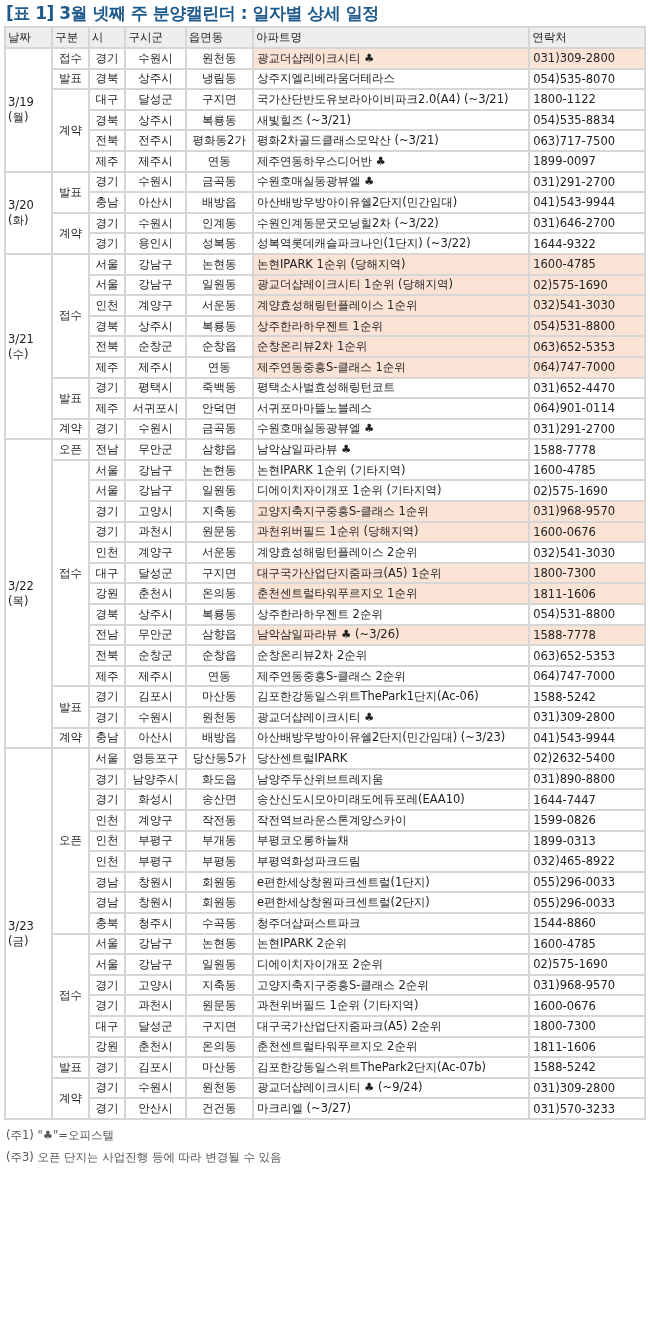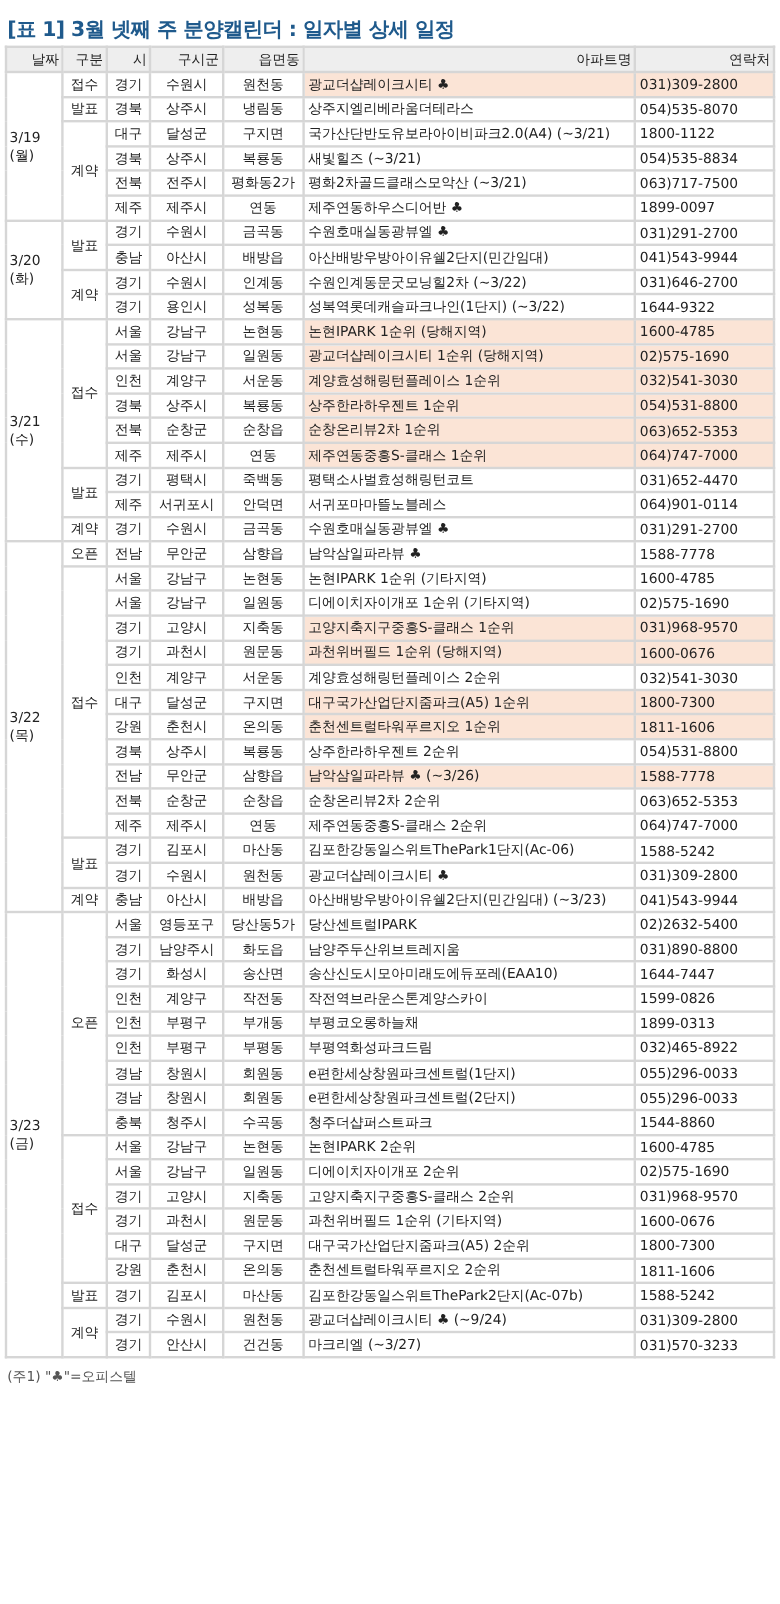--- a/index.html
+++ b/index.html
@@ -1,20 +1,20 @@
 <!DOCTYPE html>
 <html><head>
   <meta charset="utf-8">
   <style>
     html, body { margin: 0; padding: 0; background: #ffffff; }
     body { width: 650px; height: 1337px; font-family: "DejaVu Sans", "Liberation Sans", sans-serif; color: #222; overflow: hidden; }
-    .title { color: #1f5a8c; font-weight: bold; font-size: 17px; padding: 14px 0 0 6px; height: 24px; line-height: 22px; letter-spacing: -0.5px; }
+    .title { color: #1f5a8c; font-weight: bold; font-size: 17px; padding: 2px 0 0 6px; height: 24px; line-height: 22px; letter-spacing: -0.5px; }
     table { border-collapse: collapse; margin-left: 4px; width: 642px; table-layout: fixed; font-size: 11.5px; }
     th, td { border: 2px solid #d6d6d6; height: 18.6px; padding: 0 2px; white-space: nowrap; overflow: hidden; }
-    th { background: #eeeeee; font-weight: normal; text-align: right; color: #222; height: 19px; margin-left: 24px; }
+    th { background: #eeeeee; font-weight: normal; text-align: left; color: #222; height: 19px; margin-left: 24px; }
     td.c { text-align: center; }
     td.l { text-align: left; padding-left: 3px; }
     tr.hl td.apt, tr.hl td.tel { background: #fbe4d6; }
     td.date { text-align: left; vertical-align: middle; line-height: 15px; }
     .notes { font-size: 11.5px; color: #555; padding: 4px 0 0 6px; line-height: 22px; }
   </style>
 </head>
 <body>
 
 <div class="title">[표 1] 3월 넷째 주 분양캘린더 : 일자별 상세 일정</div>
@@ -439,13 +439,14 @@
         <td class="c">안산시</td>
         <td class="c">건건동</td>
         <td class="l apt">마크리엘 (~3/27)</td>
         <td class="l tel">031)570-3233</td>
       </tr>
     </tbody>
 </table>
 
 <div class="notes">
   <div>(주1) "♣"=오피스텔</div>
+  <div>(주3) 오픈 단지는 사업진행 등에 따라 변경될 수 있음</div>
 </div>
 
 </body></html>

